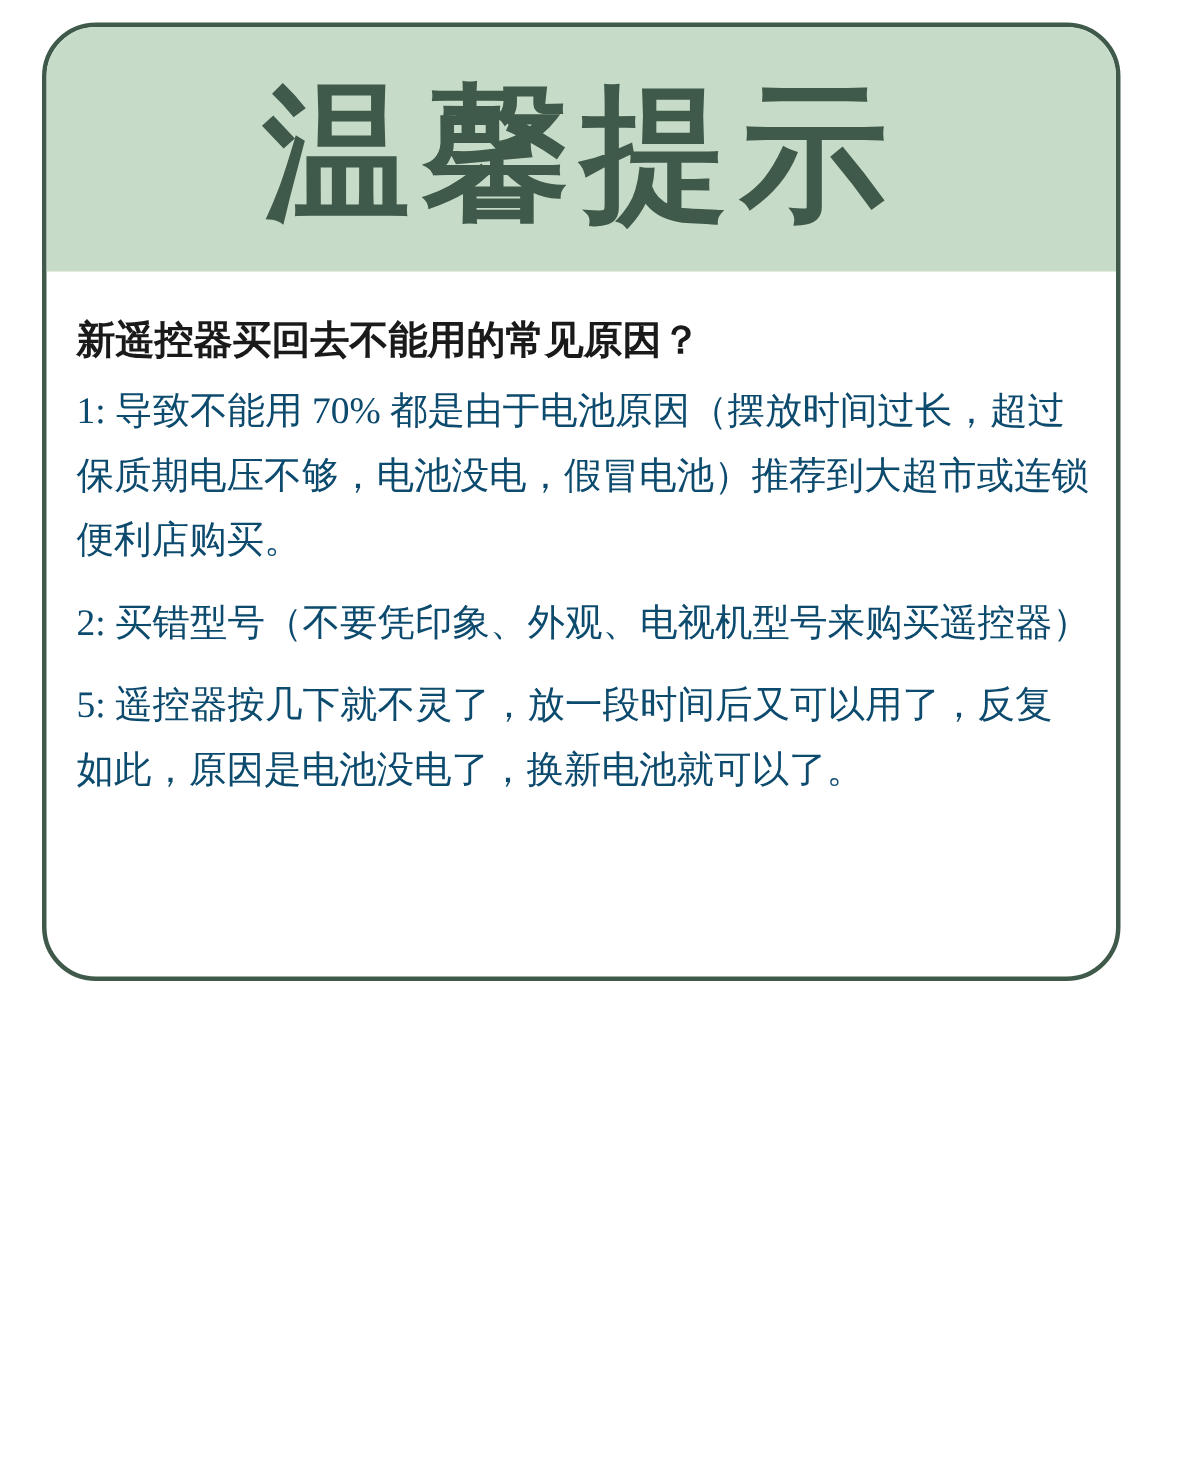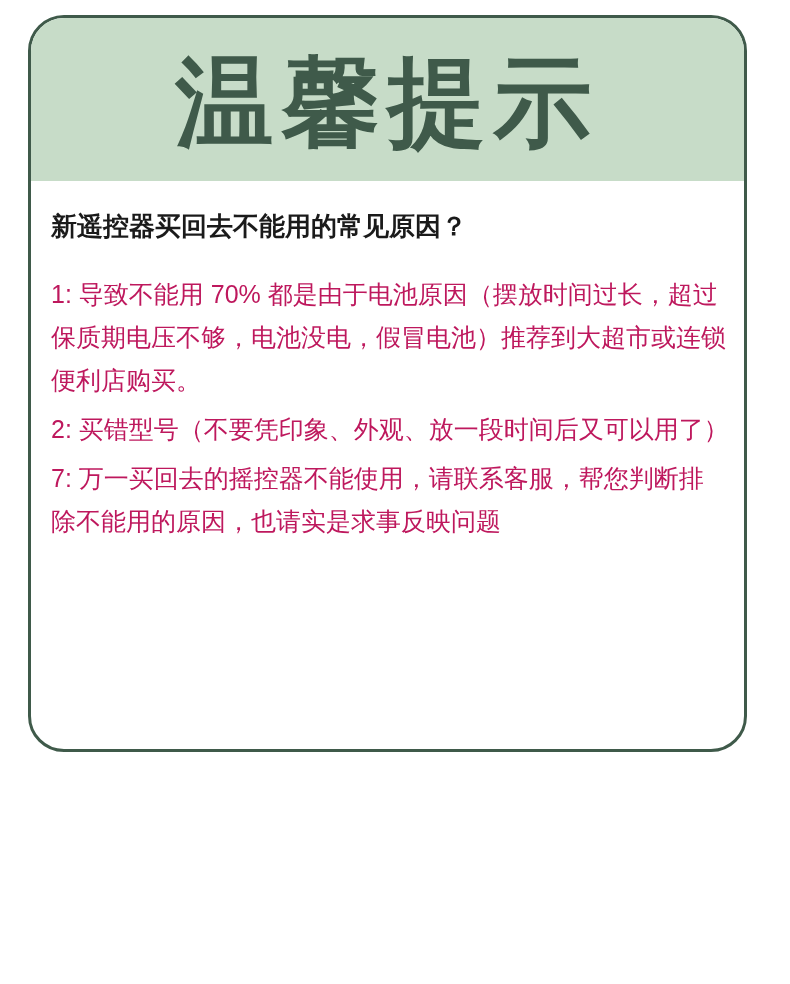--- a/index.html
+++ b/index.html
@@ -12,21 +12,21 @@
     width: 790px;
     height: 984px;
     position: relative;
     overflow: hidden;
   }
   .notice-card {
     position: absolute;
     left: 28px;
     top: 15px;
     width: 719px;
-    height: 737px;
+    height: 639px;
     box-sizing: border-box;
     border: 3px solid #3f5a4a;
     border-radius: 36px;
     background: #ffffff;
     overflow: hidden;
   }
   .card-header {
     height: 163px;
     background: #c7dcc8;
     display: flex;
@@ -42,43 +42,44 @@
     margin-top: 4px;
     white-space: nowrap;
   }
   .card-body {
     padding: 30px 12px 0 20px;
   }
   .section-heading {
     font-size: 26px;
     font-weight: bold;
     color: #1a1a1a;
-    margin: 0 0 32px 0;
+    margin: 0 0 12px 0;
     line-height: 30px;
   }
   .reason-paragraph {
     font-size: 25px;
     font-weight: 400;
-    color: #be185d;
+    color: #0c4a6e;
     line-height: 43px;
-    margin: 0 0 6px 0;
+    margin: 12px 0 6px 0;
     white-space: pre-line;
+    font-family: Liberation Serif, serif;
   }
 </style>
 </head>
 <body>
 
 <div class="notice-card">
   <div class="card-header">
     <div class="card-title">温馨提示</div>
   </div>
   <div class="card-body">
     <h2 class="section-heading">新遥控器买回去不能用的常见原因？</h2>
     <div id="reasons">
         <p class="reason-paragraph">1: 导致不能用 70% 都是由于电池原因（摆放时间过长，超过
 保质期电压不够，电池没电，假冒电池）推荐到大超市或连锁
 便利店购买。</p>
-        <p class="reason-paragraph">2: 买错型号（不要凭印象、外观、放一段时间后又可以用了）</p>
-        <p class="reason-paragraph">7: 万一买回去的摇控器不能使用，请联系客服，帮您判断排
-除不能用的原因，也请实是求事反映问题</p>
+        <p class="reason-paragraph">2: 买错型号（不要凭印象、外观、电视机型号来购买遥控器）</p>
+        <p class="reason-paragraph">5: 遥控器按几下就不灵了，放一段时间后又可以用了，反复
+如此，原因是电池没电了，换新电池就可以了。</p>
       </div>
   </div>
 </div>
 
 </body></html>

